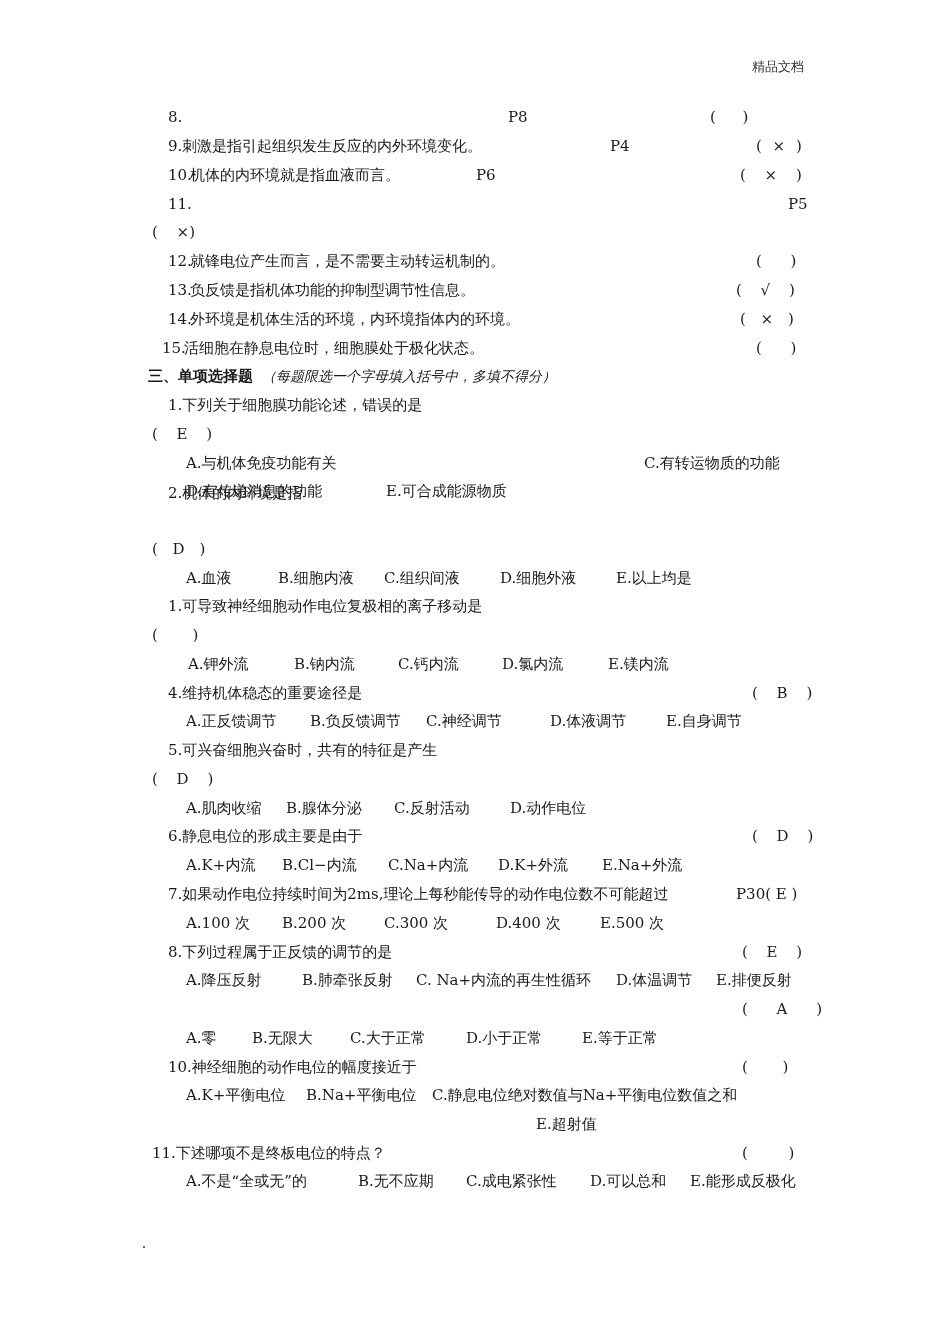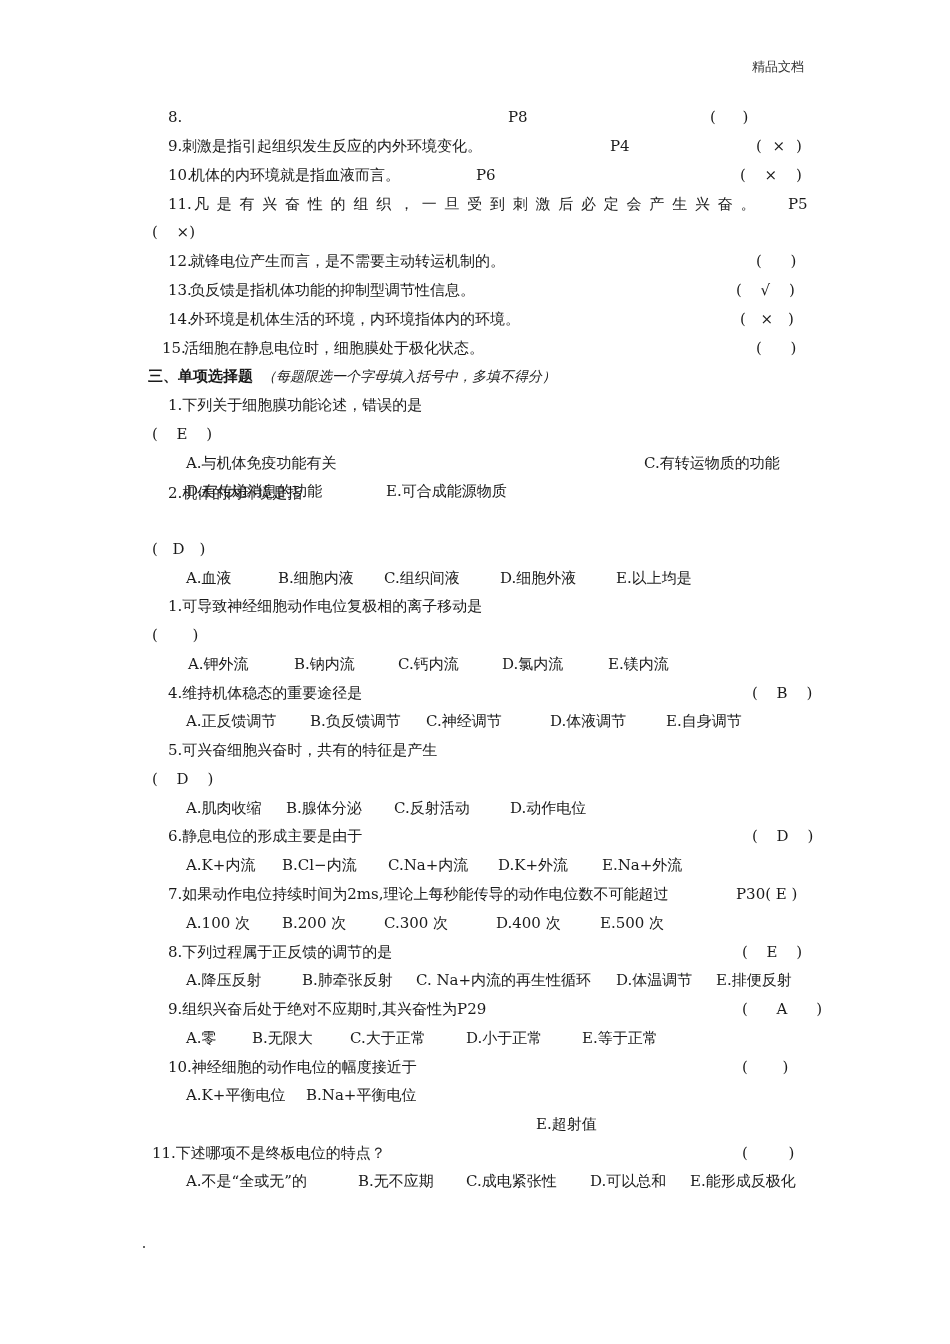--- a/index.html
+++ b/index.html
@@ -42,21 +42,20 @@
     <span class="abs" style="left:756px; word-spacing:6px">( × )</span>
   </div>
   <div class="line" style="top:161px">
     <span class="abs" style="left:168px">10.</span>
     <span class="abs" style="left:190px">机体的内环境就是指血液而言。</span>
     <span class="abs" style="left:476px">P6</span>
     <span class="abs" style="left:740px; word-spacing:14px">( × )</span>
   </div>
   <div class="line" style="top:190px">
     <span class="abs" style="left:168px">11.</span>
-    <span class="abs" style="left:194px; letter-spacing:1.5px">凡 是 有 兴 奋 性 的 组 织 ， 一 旦 受 到 刺 激 后 必 定 会 产 生 兴 奋 。</span>
     <span class="abs" style="left:788px">P5</span>
   </div>
   <div class="line" style="top:218px">
     <span class="abs" style="left:152px; word-spacing:14px">( ×)</span>
   </div>
   <div class="line" style="top:247px">
     <span class="abs" style="left:168px">12.</span>
     <span class="abs" style="left:190px">就锋电位产生而言，是不需要主动转运机制的。</span>
     <span class="abs" style="left:756px; word-spacing:24px">( )</span>
   </div>
@@ -179,38 +178,38 @@
   </div>
   <div class="line" style="top:966px">
     <span class="abs" style="left:186px">A.降压反射</span>
     <span class="abs" style="left:302px">B.肺牵张反射</span>
     <span class="abs" style="left:416px">C. Na+内流的再生性循环</span>
     <span class="abs" style="left:616px">D.体温调节</span>
     <span class="abs" style="left:716px">E.排便反射</span>
   </div>
 
   <div class="line" style="top:995px">
-    <span class="abs" style="left:168px">9.组织兴奋后处于绝对不应期时,其兴奋性为P29</span>
     <span class="abs" style="left:742px; word-spacing:24px">( A )</span>
   </div>
   <div class="line" style="top:1024px">
     <span class="abs" style="left:186px">A.零</span>
     <span class="abs" style="left:252px">B.无限大</span>
     <span class="abs" style="left:350px">C.大于正常</span>
     <span class="abs" style="left:466px">D.小于正常</span>
     <span class="abs" style="left:582px">E.等于正常</span>
   </div>
 
   <div class="line" style="top:1053px">
     <span class="abs" style="left:168px">10.神经细胞的动作电位的幅度接近于</span>
     <span class="abs" style="left:742px; word-spacing:30px">( )</span>
   </div>
   <div class="line" style="top:1081px">
     <span class="abs" style="left:186px">A.K+平衡电位</span>
     <span class="abs" style="left:306px">B.Na+平衡电位</span>
+    <span class="abs" style="left:432px">C.静息电位绝对数值与Na+平衡电位数值之和</span>
   </div>
   <div class="line" style="top:1110px">
     <span class="abs" style="left:536px">E.超射值</span>
   </div>
 
   <div class="line" style="top:1139px">
     <span class="abs" style="left:152px">11.下述哪项不是终板电位的特点？</span>
     <span class="abs" style="left:742px; word-spacing:36px">( )</span>
   </div>
   <div class="line" style="top:1167px">

